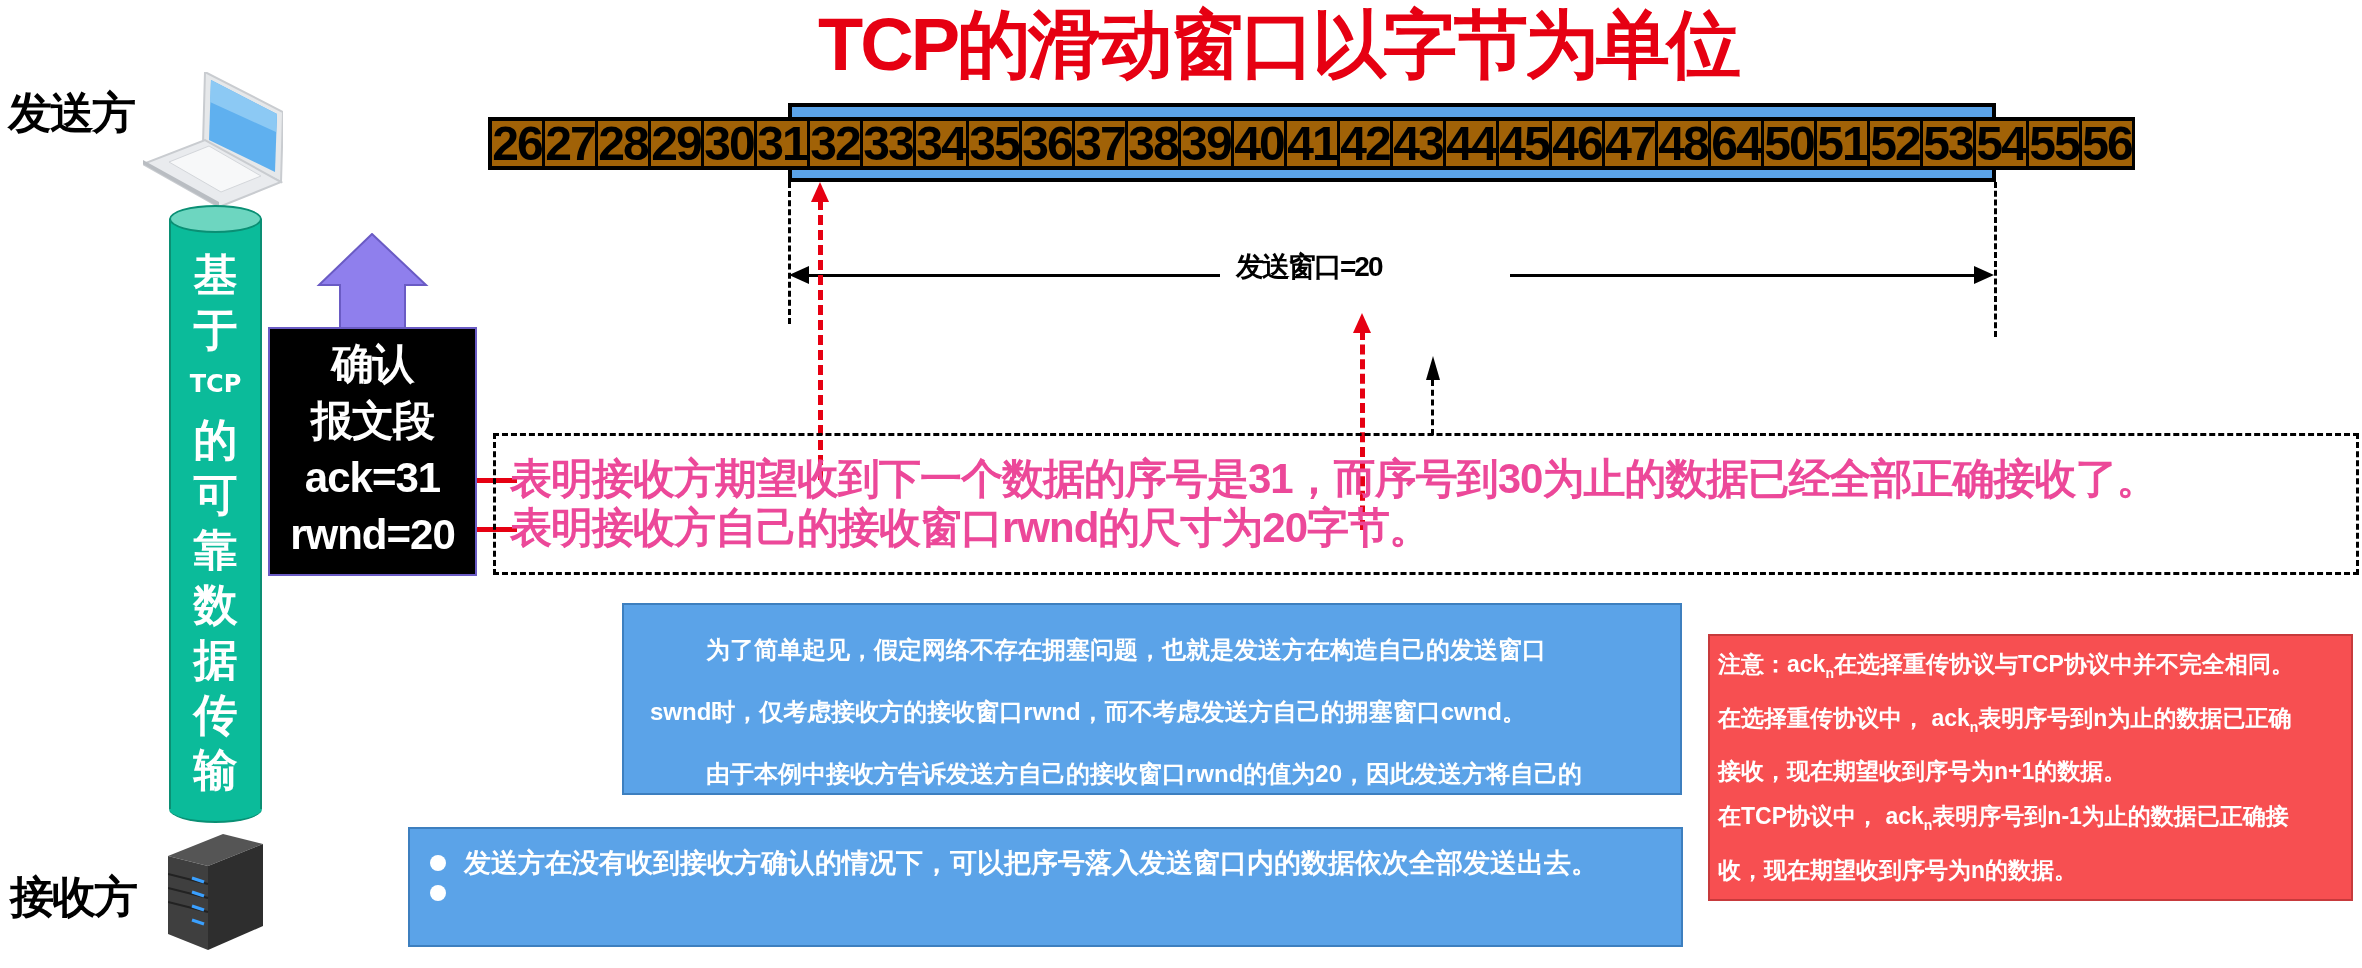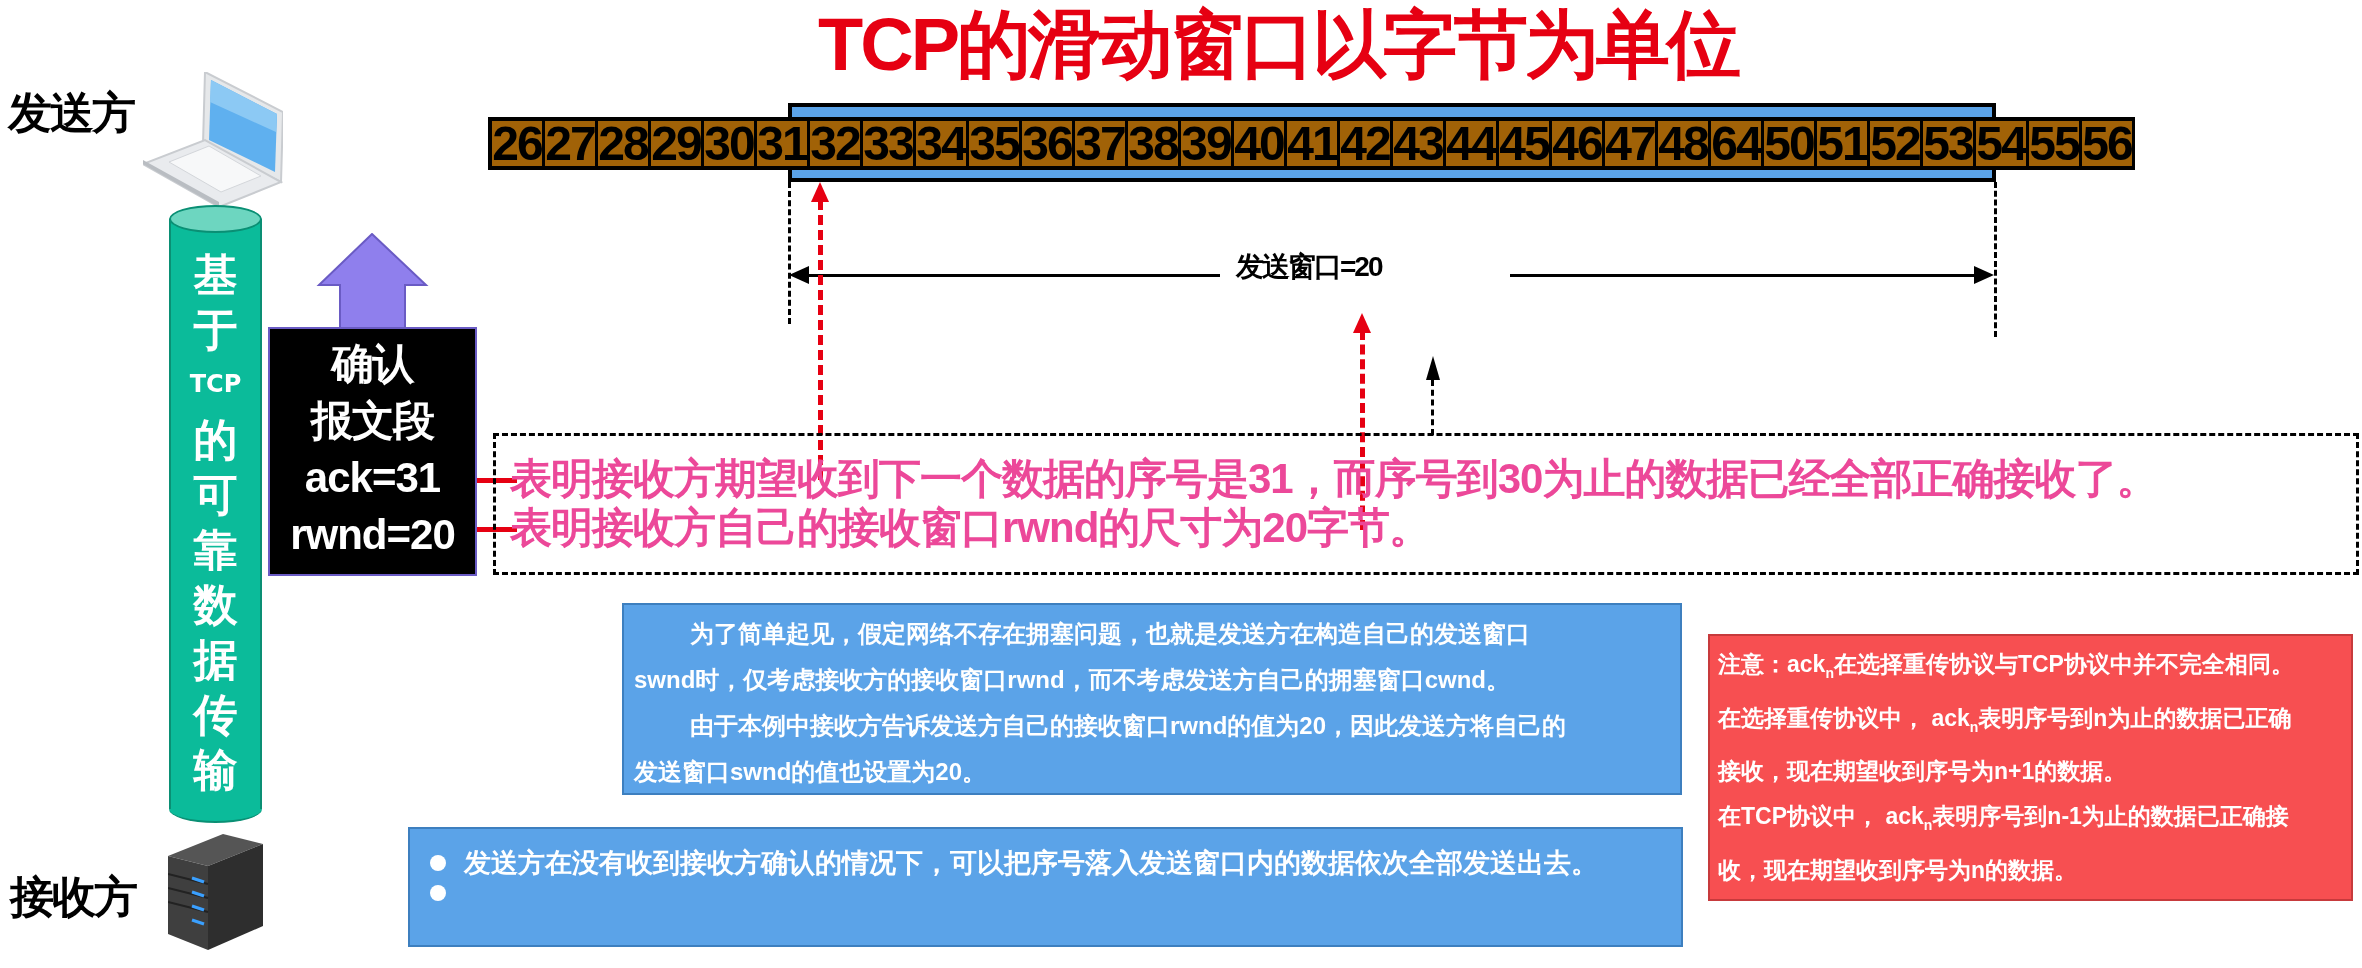--- a/index.html
+++ b/index.html
@@ -35,21 +35,21 @@
              text-align:center; font-size:42px; line-height:57px; padding-top:6px;
              font-family:"Liberation Sans","DejaVu Sans",sans-serif; letter-spacing:-1px; }
   .ack-box div { white-space:nowrap; }
   .dash-box { left:493px; top:433px; width:1866px; height:142px; border:3px dashed #000; box-sizing:border-box; }
   .explain { left:510px; font-size:42px; font-weight:bold; color:#ec4899; white-space:nowrap; letter-spacing:-1px;
              font-family:"Liberation Sans","DejaVu Sans",sans-serif; }
   .redline { height:5px; background:#e60012; }
   .info-blue { background:#5ba3e8; border:2px solid #3d7fbf; box-sizing:border-box; color:#fff;
                font-weight:bold; font-family:"Liberation Sans","DejaVu Sans",sans-serif; }
   .note1 { left:622px; top:603px; width:1060px; height:192px; font-size:24px; line-height:46px; padding:6px 10px; }
-  .note1 p { margin:0; }
+  .note1 p { margin:16px; }
   .note1 .indent { text-indent:56px; }
   .note2 { left:408px; top:827px; width:1275px; height:120px; font-size:27px; line-height:44px; padding:12px 14px; }
   .note2 .bullet { display:flex; align-items:center; }
   .note2 .dot { width:16px; height:16px; border-radius:50%; background:#fff; margin:0 18px 0 6px; flex:none; }
   .note-red { left:1708px; top:634px; width:645px; height:267px; background:#f74f51; border:2px solid #c73a3c;
               box-sizing:border-box; color:#fff; font-weight:bold; font-size:23px; line-height:45px; padding:6px 8px;
               font-family:"Liberation Sans","DejaVu Sans",sans-serif; }
   .note-red p { margin:0; white-space:nowrap; }
   .note-red sub { font-size:14px; }
 </style>

